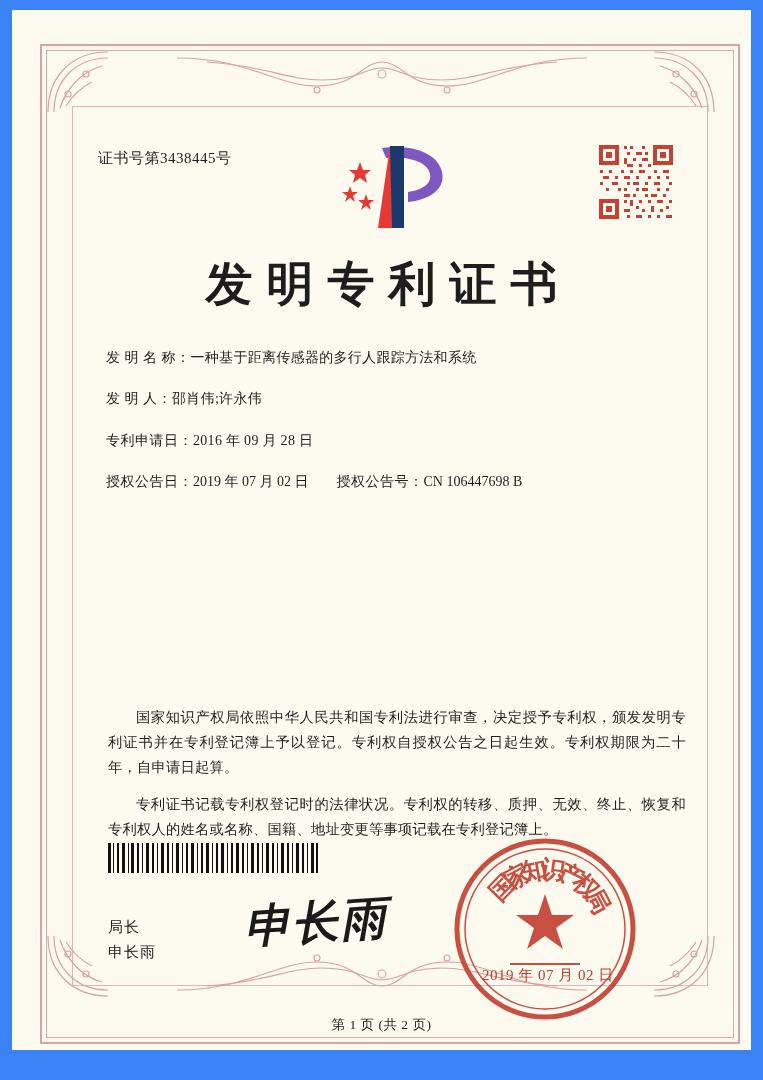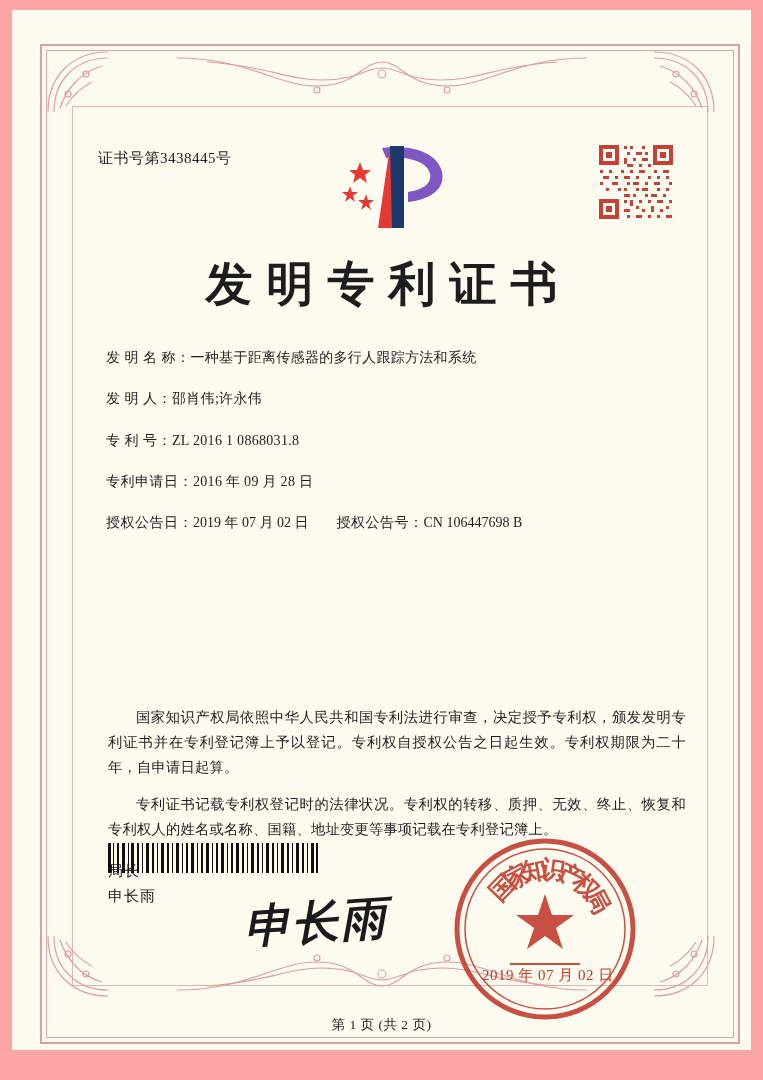--- a/index.html
+++ b/index.html
@@ -14,21 +14,21 @@
     color: #2b2b2b;
     position: relative;
     overflow: hidden;
   }
 
   
   .page {
     position: absolute;
     left: 0; top: 0;
     width: 763px; height: 1080px;
-    background: #fca5a5;
+    background: #3b82f6;
   }
   .paper {
     position: absolute;
     left: 12px; top: 10px;
     width: 739px; height: 1040px;
     background: #fdfbf0;
   }
 
   
   .frame-outer {
@@ -174,21 +174,21 @@
   
   .barcode {
     position: absolute;
     left: 96px; top: 833px;
     width: 212px; height: 30px;
   }
 
   
   .sig-label {
     position: absolute;
-    left: 96px; top: 849px;
+    left: 96px; top: 905px;
     font-size: 15px;
     line-height: 25px;
     color: #1a1a1a;
     letter-spacing: 1px;
   }
   .sig-hand {
     position: absolute;
     left: 232px; top: 882px;
     font-size: 46px;
     color: #1a1a1a;
@@ -416,24 +416,20 @@
     <div class="fields">
       <div class="row">
         <span class="lbl">发 明 名 称：</span>
         <span class="val">一种基于距离传感器的多行人跟踪方法和系统</span>
       </div>
       <div class="row">
         <span class="lbl">发 明 人：</span>
         <span class="val">邵肖伟;许永伟</span>
       </div>
       <div class="row">
-        <span class="lbl">专 利 号：</span>
-        <span class="val">ZL 2016 1 0868031.8</span>
-      </div>
-      <div class="row">
         <span class="lbl">专利申请日：</span>
         <span class="val">2016 年 09 月 28 日</span>
       </div>
       <div class="row two-col">
         <span class="pair">
           <span class="lbl">授权公告日：</span>
           <span>2019 年 07 月 02 日</span>
         </span>
         <span class="pair second">
           <span class="lbl">授权公告号：</span>

